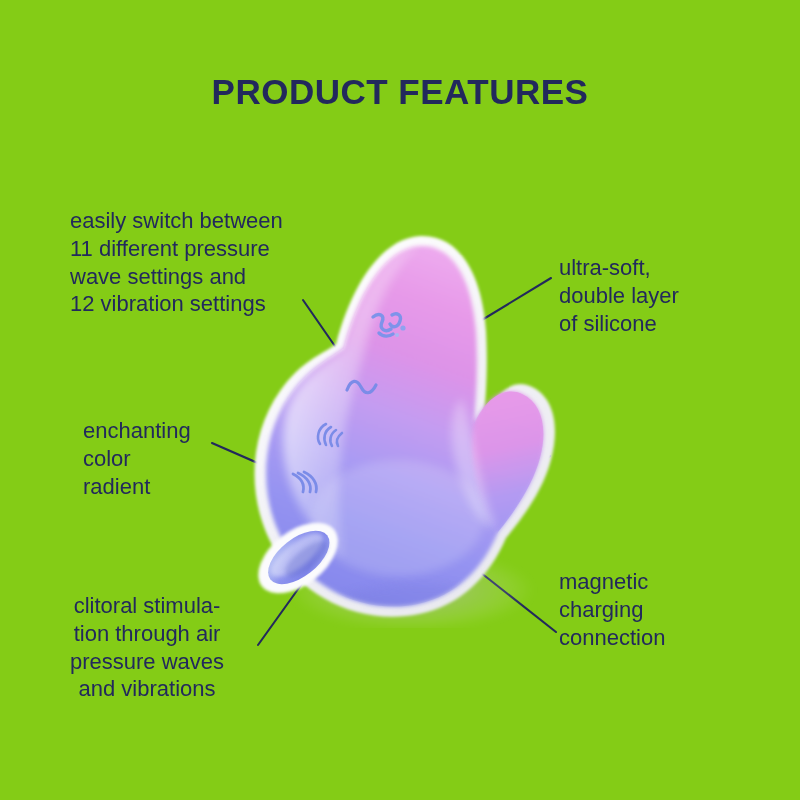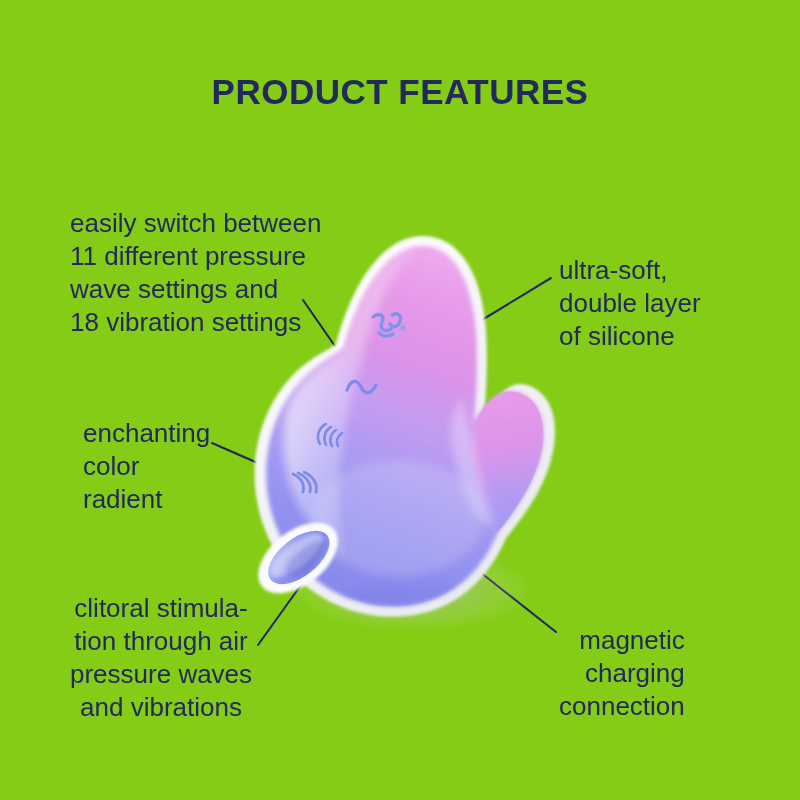--- a/index.html
+++ b/index.html
@@ -32,34 +32,34 @@
     letter-spacing: 0.5px;
     color: #22295c;
     line-height: 1;
     white-space: nowrap;
   }
 
   
   .callout {
     position: absolute;
     color: #22295c;
-    font-size: 26px;
+    font-size: 22px;
     line-height: 1.265;
     font-weight: 400;
   }
   .callout .line { display: block; white-space: nowrap; }
   .callout.left  { text-align: left; }
   .callout.right { text-align: left; }
 
   #callout-settings   { left: 70px;  top: 207px;  }
   #callout-gradient   { left: 83px;  top: 417px;  }
   #callout-clitoral   { left: 70px;  top: 592px; text-align: center;  }
   #callout-silicone   { left: 559px; top: 238px; margin-top: 16px;  }
   #callout-motors     { left: 559px; top: 414px;  }
-  #callout-charging   { left: 559px; top: 624px; text-align: right;  }
+  #callout-charging   { left: 559px; top: 568px;  }
 
   
   #connectors {
     position: absolute;
     left: 0; top: 0;
     width: 800px; height: 800px;
     pointer-events: none;
   }
 
   
@@ -271,21 +271,21 @@
         <path d="M10 5 C19 9, 24 16, 22 24"></path>
         <path d="M16 4 C25 8, 30 16, 28 24"></path>
       </g>
     </svg>
   </div>
 
   <div class="callout left" id="callout-settings">
     <span class="line">easily switch between</span>
     <span class="line">11 different pressure</span>
     <span class="line">wave settings and</span>
-    <span class="line">18 vibration settings</span>
+    <span class="line">12 vibration settings</span>
   </div>
 
   <div class="callout left" id="callout-gradient">
     <span class="line">enchanting</span>
     <span class="line">color</span>
     <span class="line">radient</span>
   </div>
 
   <div class="callout left" id="callout-clitoral">
     <span class="line">clitoral stimula-</span>

